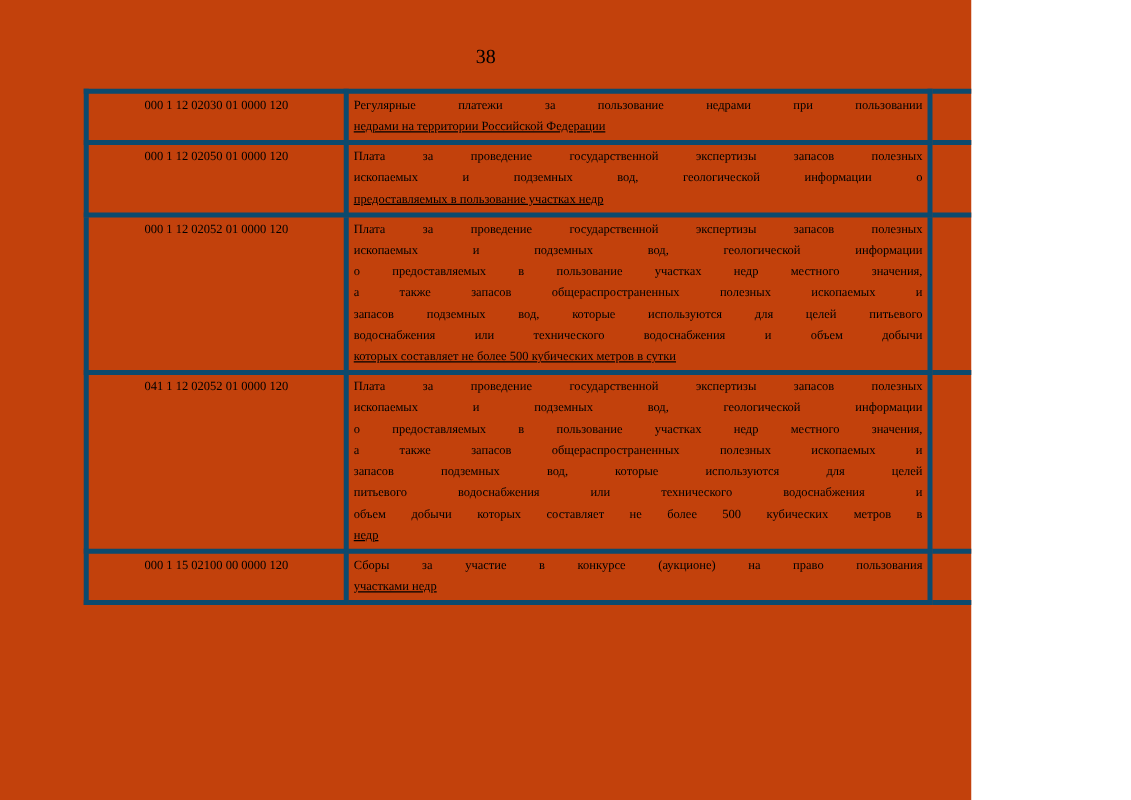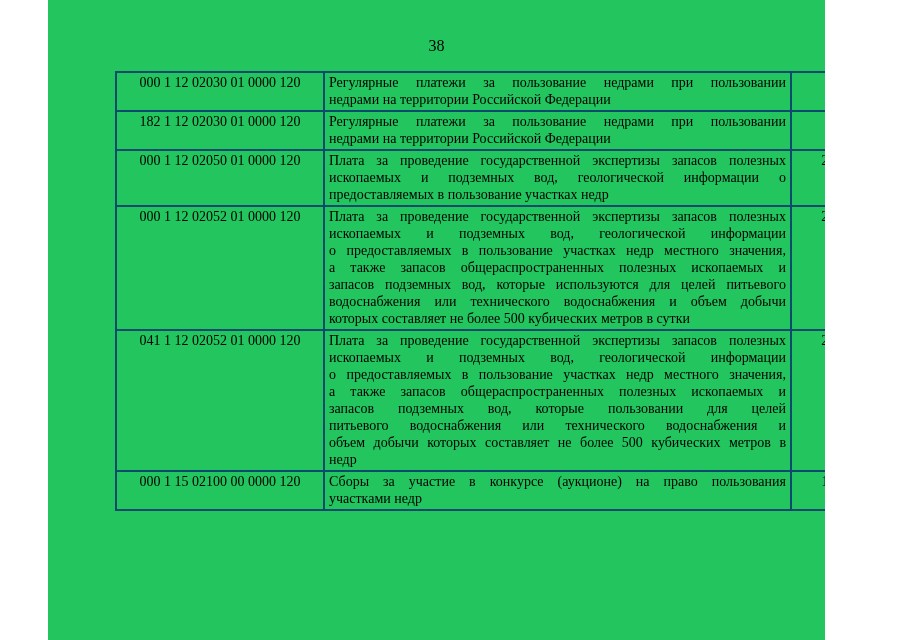--- a/index.html
+++ b/index.html
@@ -6,89 +6,81 @@
     margin: 0;
     padding: 0;
     background: #ffffff;
     color: #000000;
     font-family: "Liberation Serif", "DejaVu Serif", serif;
   }
   .page {
     position: relative;
     width: 777px;
     height: 640px;
-    background: #22c55e;
+    background: #c2410c;
     overflow: hidden;
-    margin-left: 48px;
   }
   .page-number {
     padding-top: 37px;
     text-align: center;
     font-size: 16px;
     line-height: 18px;
   }
   table.doc-table {
     border-collapse: collapse;
     table-layout: fixed;
     width: 795px;
     margin: 16px 0 0 67px;
     border: 2px solid #1c1c1c;
   }
   table.doc-table td {
-    border: 2px solid #0c4a6e;
+    border: 4px solid #0c4a6e;
     vertical-align: top;
-    font-size: 14px;
+    font-size: 10px;
     line-height: 17px;
     padding: 1px 4px 2px 4px;
     overflow: hidden;
   }
   td.cell-code {
     text-align: center;
     white-space: nowrap;
     padding-left: 2px;
     padding-right: 2px;
   }
   td.cell-desc {
     padding-left: 6px;
     padding-right: 5px;
   }
   .desc-line {
     text-align: justify;
     text-align-last: justify;
   }
   .desc-line:last-child {
     text-align-last: left;
+    text-decoration: underline;
   }
   td.cell-amount {
     text-align: center;
   }
 </style>
 </head>
 <body>
 
 <div class="page">
   <div class="page-number">38</div>
 
   <table class="doc-table">
     <colgroup>
       <col style="width:208px">
       <col style="width:467px">
       <col style="width:120px">
     </colgroup>
     <tbody>
         <tr>
           <td class="cell-code">000 1 12 02030 01 0000 120</td>
-          <td class="cell-desc">
-            <div class="desc-line">Регулярные платежи за пользование недрами при пользовании</div>
-            <div class="desc-line">недрами на территории Российской Федерации</div>
-          </td>
-          <td class="cell-amount">57301,98</td>
-        </tr>
-        <tr>
-          <td class="cell-code">182 1 12 02030 01 0000 120</td>
           <td class="cell-desc">
             <div class="desc-line">Регулярные платежи за пользование недрами при пользовании</div>
             <div class="desc-line">недрами на территории Российской Федерации</div>
           </td>
           <td class="cell-amount">57301,98</td>
         </tr>
         <tr>
           <td class="cell-code">000 1 12 02050 01 0000 120</td>
           <td class="cell-desc">
             <div class="desc-line">Плата за проведение государственной экспертизы запасов полезных</div>
@@ -110,21 +102,21 @@
           </td>
           <td class="cell-amount">280000,00</td>
         </tr>
         <tr>
           <td class="cell-code">041 1 12 02052 01 0000 120</td>
           <td class="cell-desc">
             <div class="desc-line">Плата за проведение государственной экспертизы запасов полезных</div>
             <div class="desc-line">ископаемых и подземных вод, геологической информации</div>
             <div class="desc-line">о предоставляемых в пользование участках недр местного значения,</div>
             <div class="desc-line">а также запасов общераспространенных полезных ископаемых и</div>
-            <div class="desc-line">запасов подземных вод, которые пользовании для целей</div>
+            <div class="desc-line">запасов подземных вод, которые используются для целей</div>
             <div class="desc-line">питьевого водоснабжения или технического водоснабжения и</div>
             <div class="desc-line">объем добычи которых составляет не более 500 кубических метров в</div>
             <div class="desc-line">недр</div>
           </td>
           <td class="cell-amount">280000,00</td>
         </tr>
         <tr>
           <td class="cell-code">000 1 15 02100 00 0000 120</td>
           <td class="cell-desc">
             <div class="desc-line">Сборы за участие в конкурсе (аукционе) на право пользования</div>

